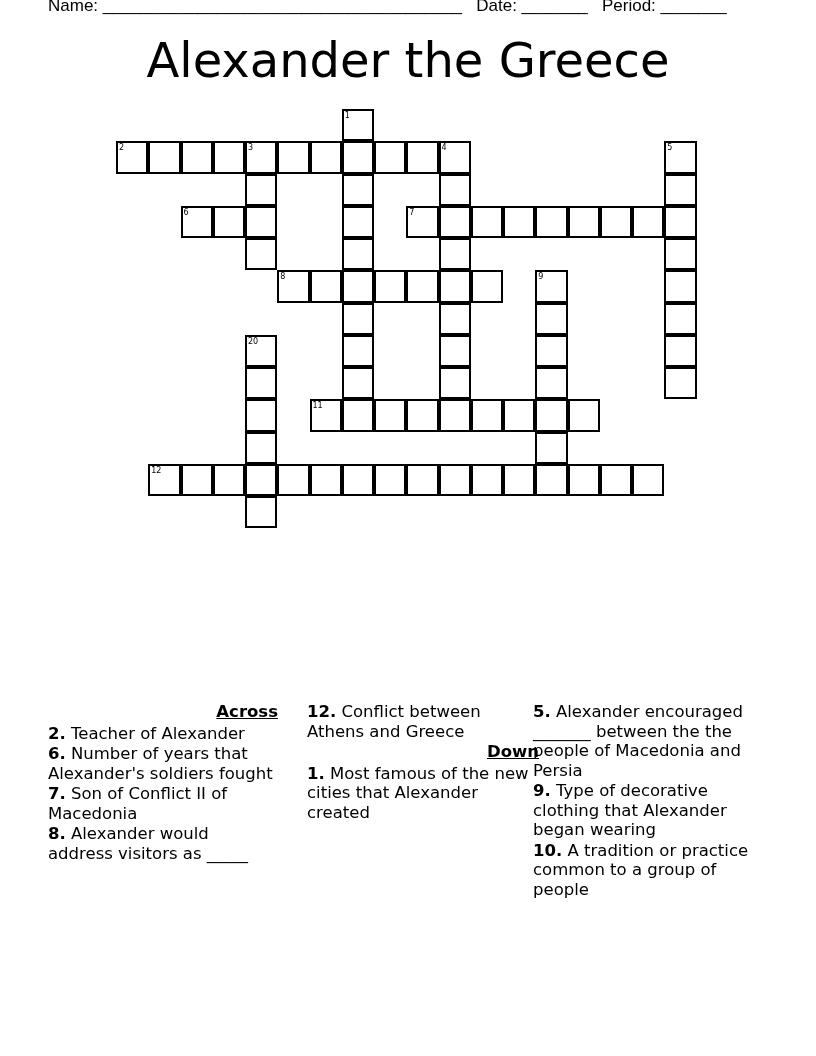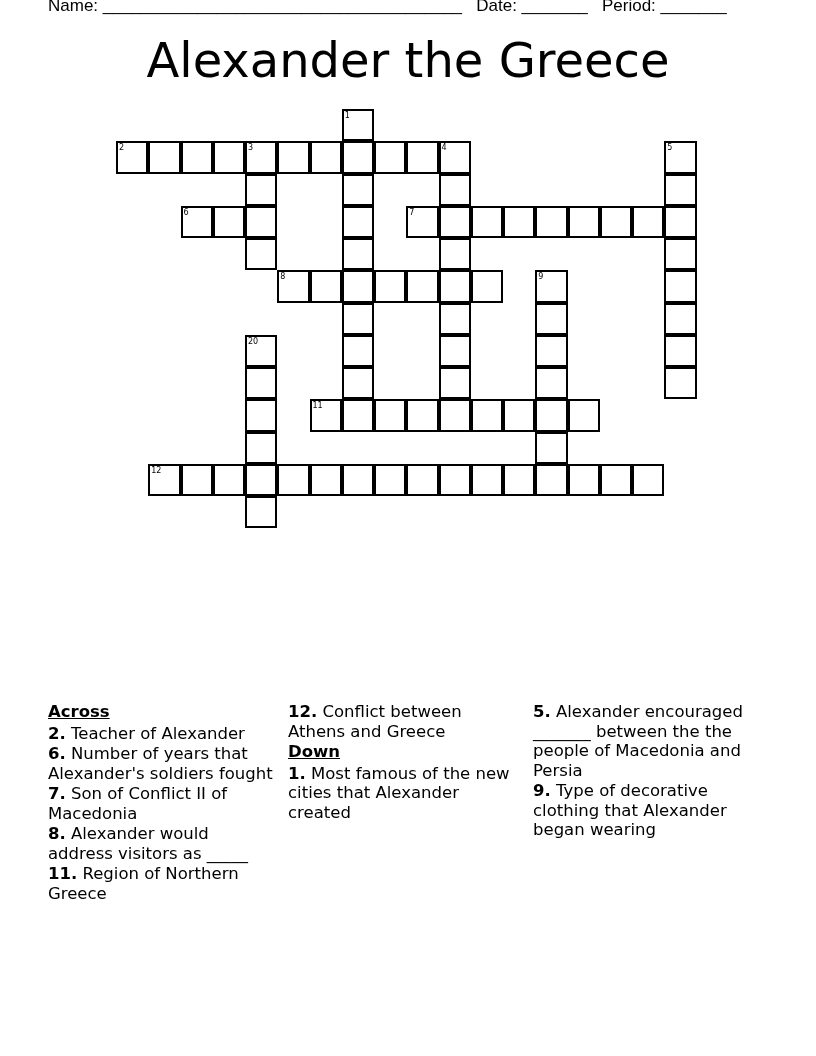--- a/index.html
+++ b/index.html
@@ -6,21 +6,21 @@
   body { width:816px; height:1056px; position:relative; overflow:hidden; color:#000; }
   .header { position:absolute; top:-4px; left:48px; font-family:"Liberation Sans", sans-serif; font-size:17px; white-space:pre; }
   .header span { margin-right:0; }
   .title { position:absolute; top:32px; left:0; width:816px; text-align:center; font-family:"DejaVu Sans", sans-serif; font-size:48px; letter-spacing:0px; }
   .grid { position:absolute; left:0; top:0; width:816px; height:560px; }
   .cell { position:absolute; width:32.25px; height:32.25px; box-sizing:border-box; border:2px solid #000; background:#fff; margin-left:-1px; margin-top:-1px; }
   .cell .num { position:absolute; top:0px; left:1px; font-family:"DejaVu Sans", sans-serif; font-size:8px; line-height:9px; }
   .clues { position:absolute; top:702px; font-family:"DejaVu Sans", sans-serif; font-size:16.5px; line-height:19.5px; }
   .clue { margin-bottom:1px; }
   .clue b { font-weight:bold; }
-  .heading { font-weight:bold; text-decoration:underline; margin-bottom:2px; }
+  .heading { font-weight:bold; text-decoration:underline; margin-bottom:2px;text-align:right; }
 </style>
 </head>
 <body>
 
 <div class="header"><span>Name: ______________________________________</span>   <span>Date: _______</span>   <span>Period: _______</span></div>
 
 <div class="title">Alexander the Greece</div>
 
 <div class="grid" id="grid">
     <div class="cell" style="left: 342.75px; top: 110px;">
@@ -134,25 +134,25 @@
     <div class="cell" style="left: 600.75px; top: 464.75px;"></div>
     <div class="cell" style="left: 633px; top: 464.75px;"></div>
   </div>
 
 <div class="clues" style="left:48px;width:230px;">
   <div class="heading">Across</div>
   <div class="clue"><b>2.</b> <span>Teacher of Alexander</span></div>
   <div class="clue"><b>6.</b> <span>Number of years that Alexander's soldiers fought</span></div>
   <div class="clue"><b>7.</b> <span>Son of Conflict II of Macedonia</span></div>
   <div class="clue"><b>8.</b> <span>Alexander would address visitors as _____</span></div>
-  <div class="clue"><b>11.</b> <span>Region of Northern Greece</span></div>
 </div>
 
-<div class="clues" style="left:288px;width:232px;">
+<div class="clues" style="left:307px;width:232px;">
   <div class="clue"><b>12.</b> <span>Conflict between Athens and Greece</span></div>
   <div class="heading">Down</div>
   <div class="clue"><b>1.</b> <span>Most famous of the new cities that Alexander created</span></div>
 </div>
 
 <div class="clues" style="left:533px;width:230px;">
   <div class="clue"><b>5.</b> <span>Alexander encouraged _______ between the the people of Macedonia and Persia</span></div>
   <div class="clue"><b>9.</b> <span>Type of decorative clothing that Alexander began wearing</span></div>
+  <div class="clue"><b>10.</b> <span>A tradition or practice common to a group of people</span></div>
 </div>
 
 </body></html>

